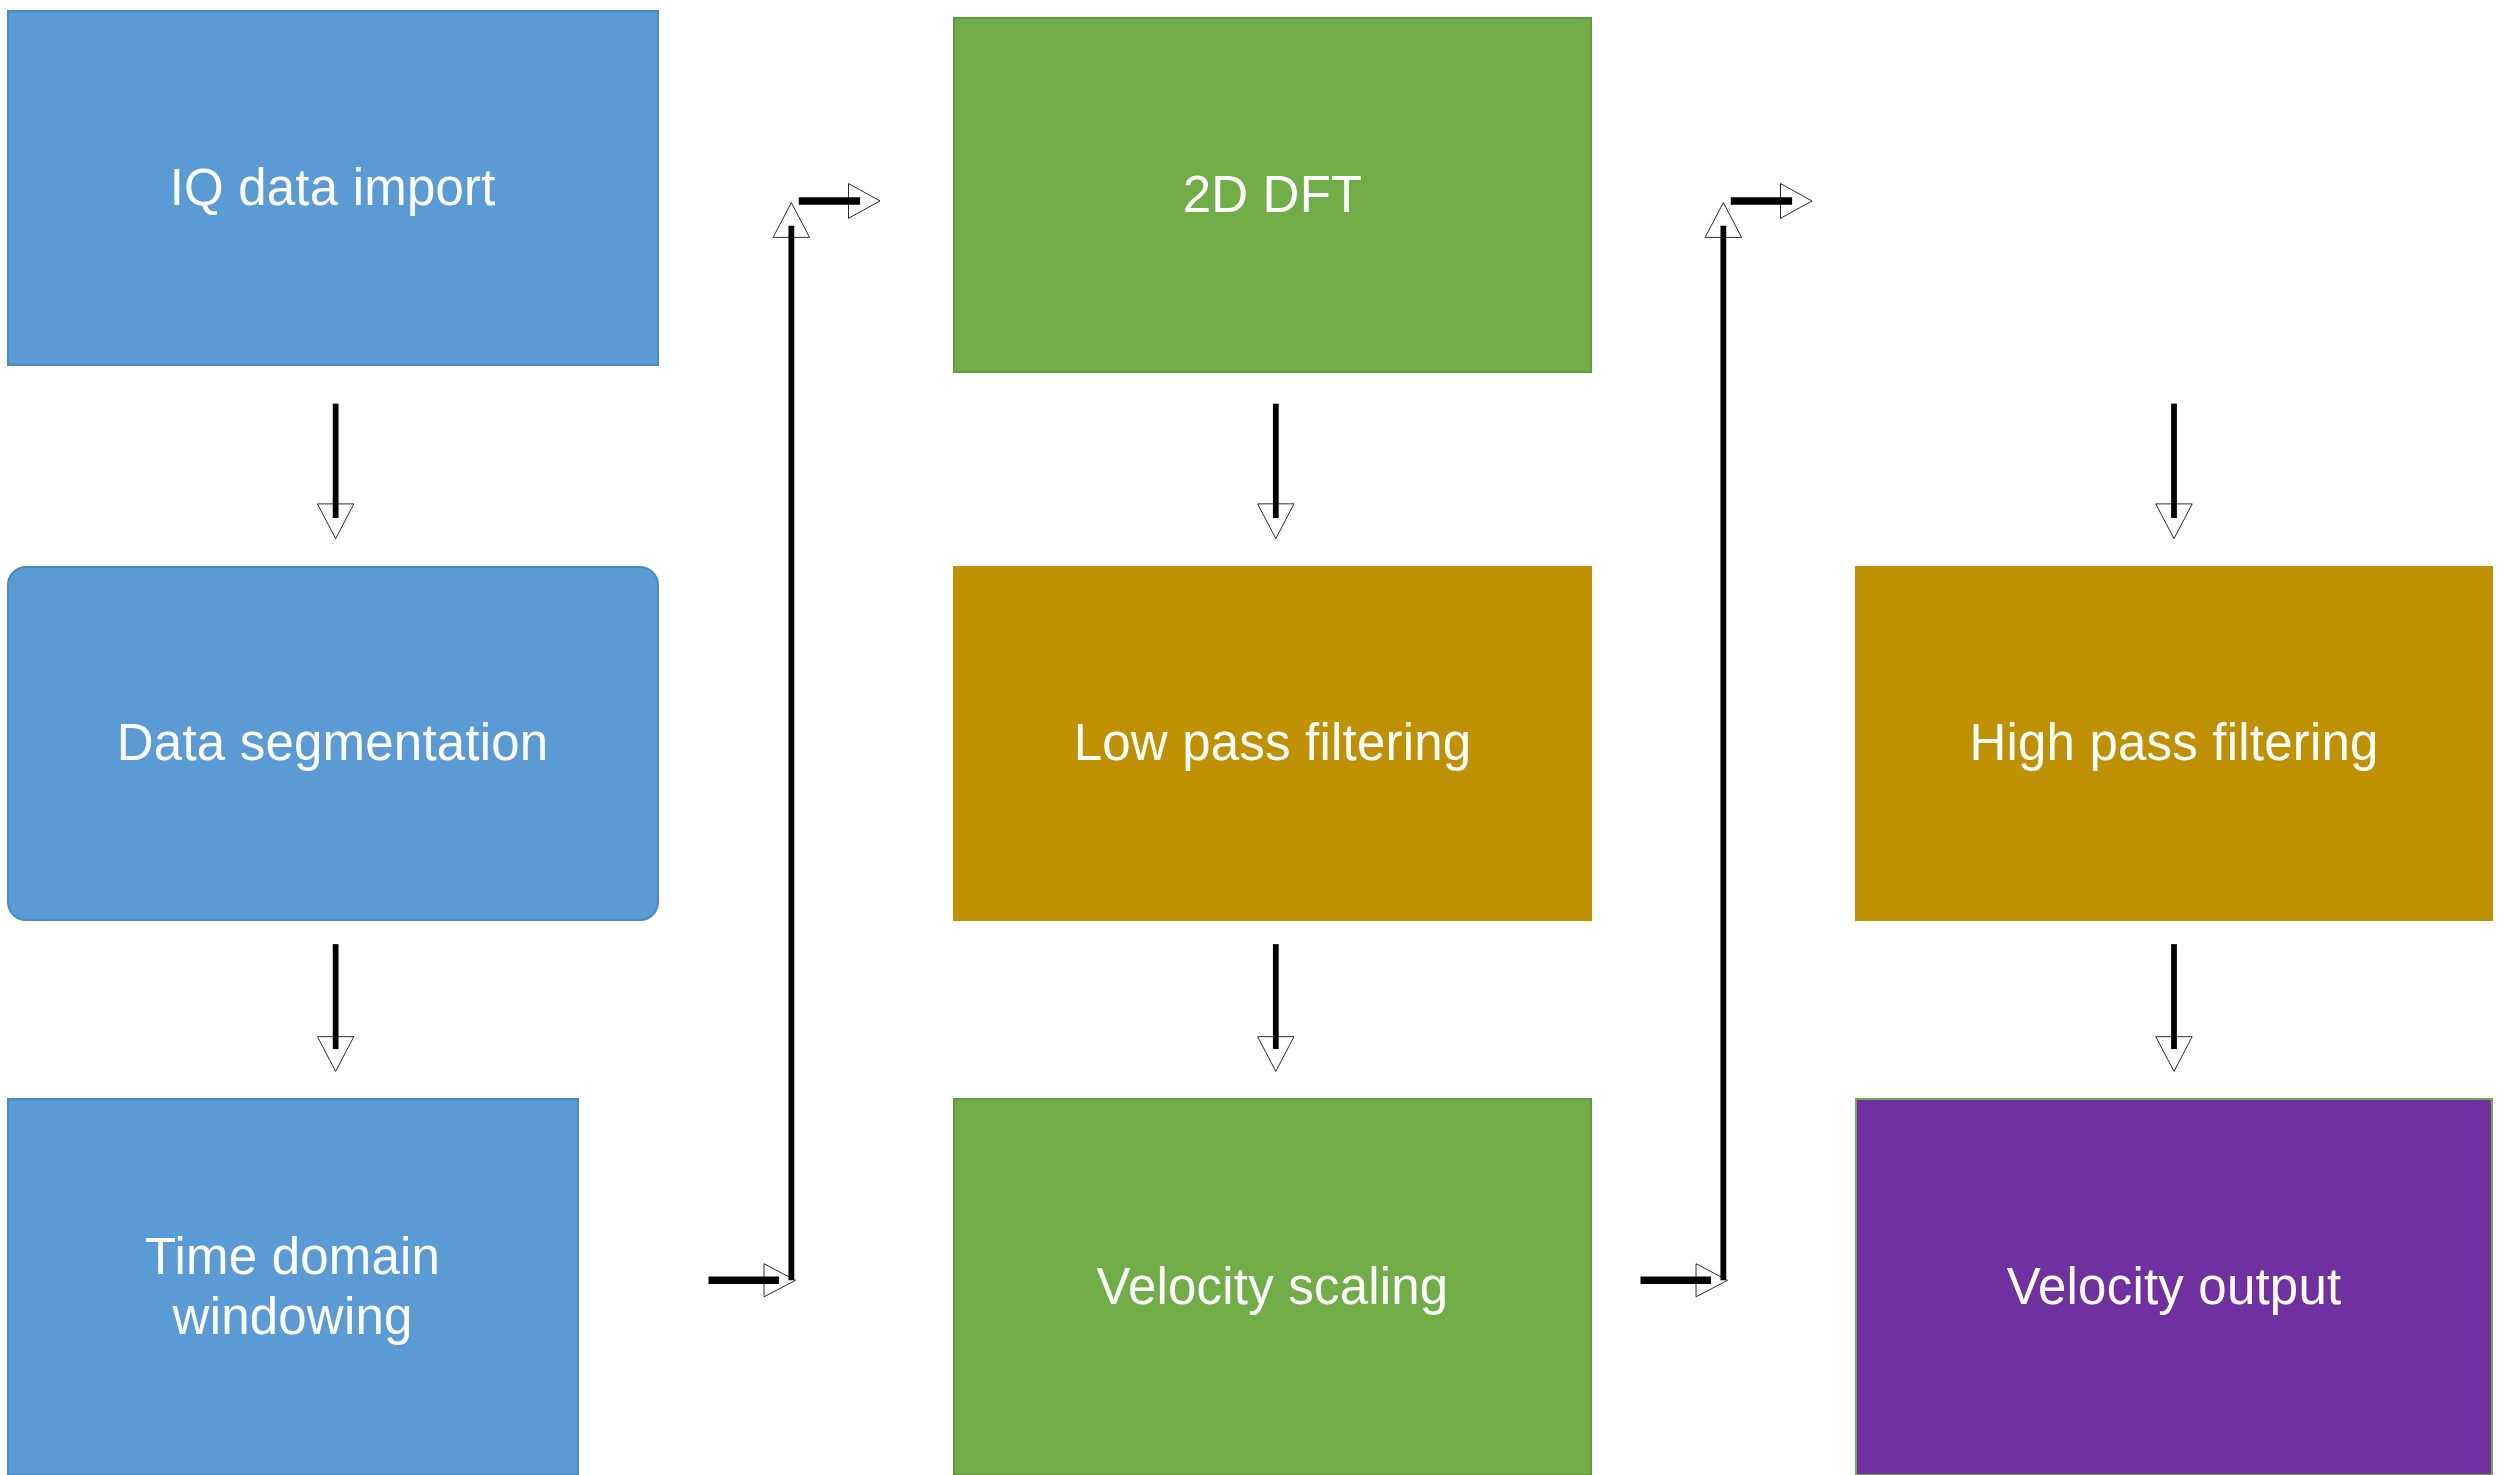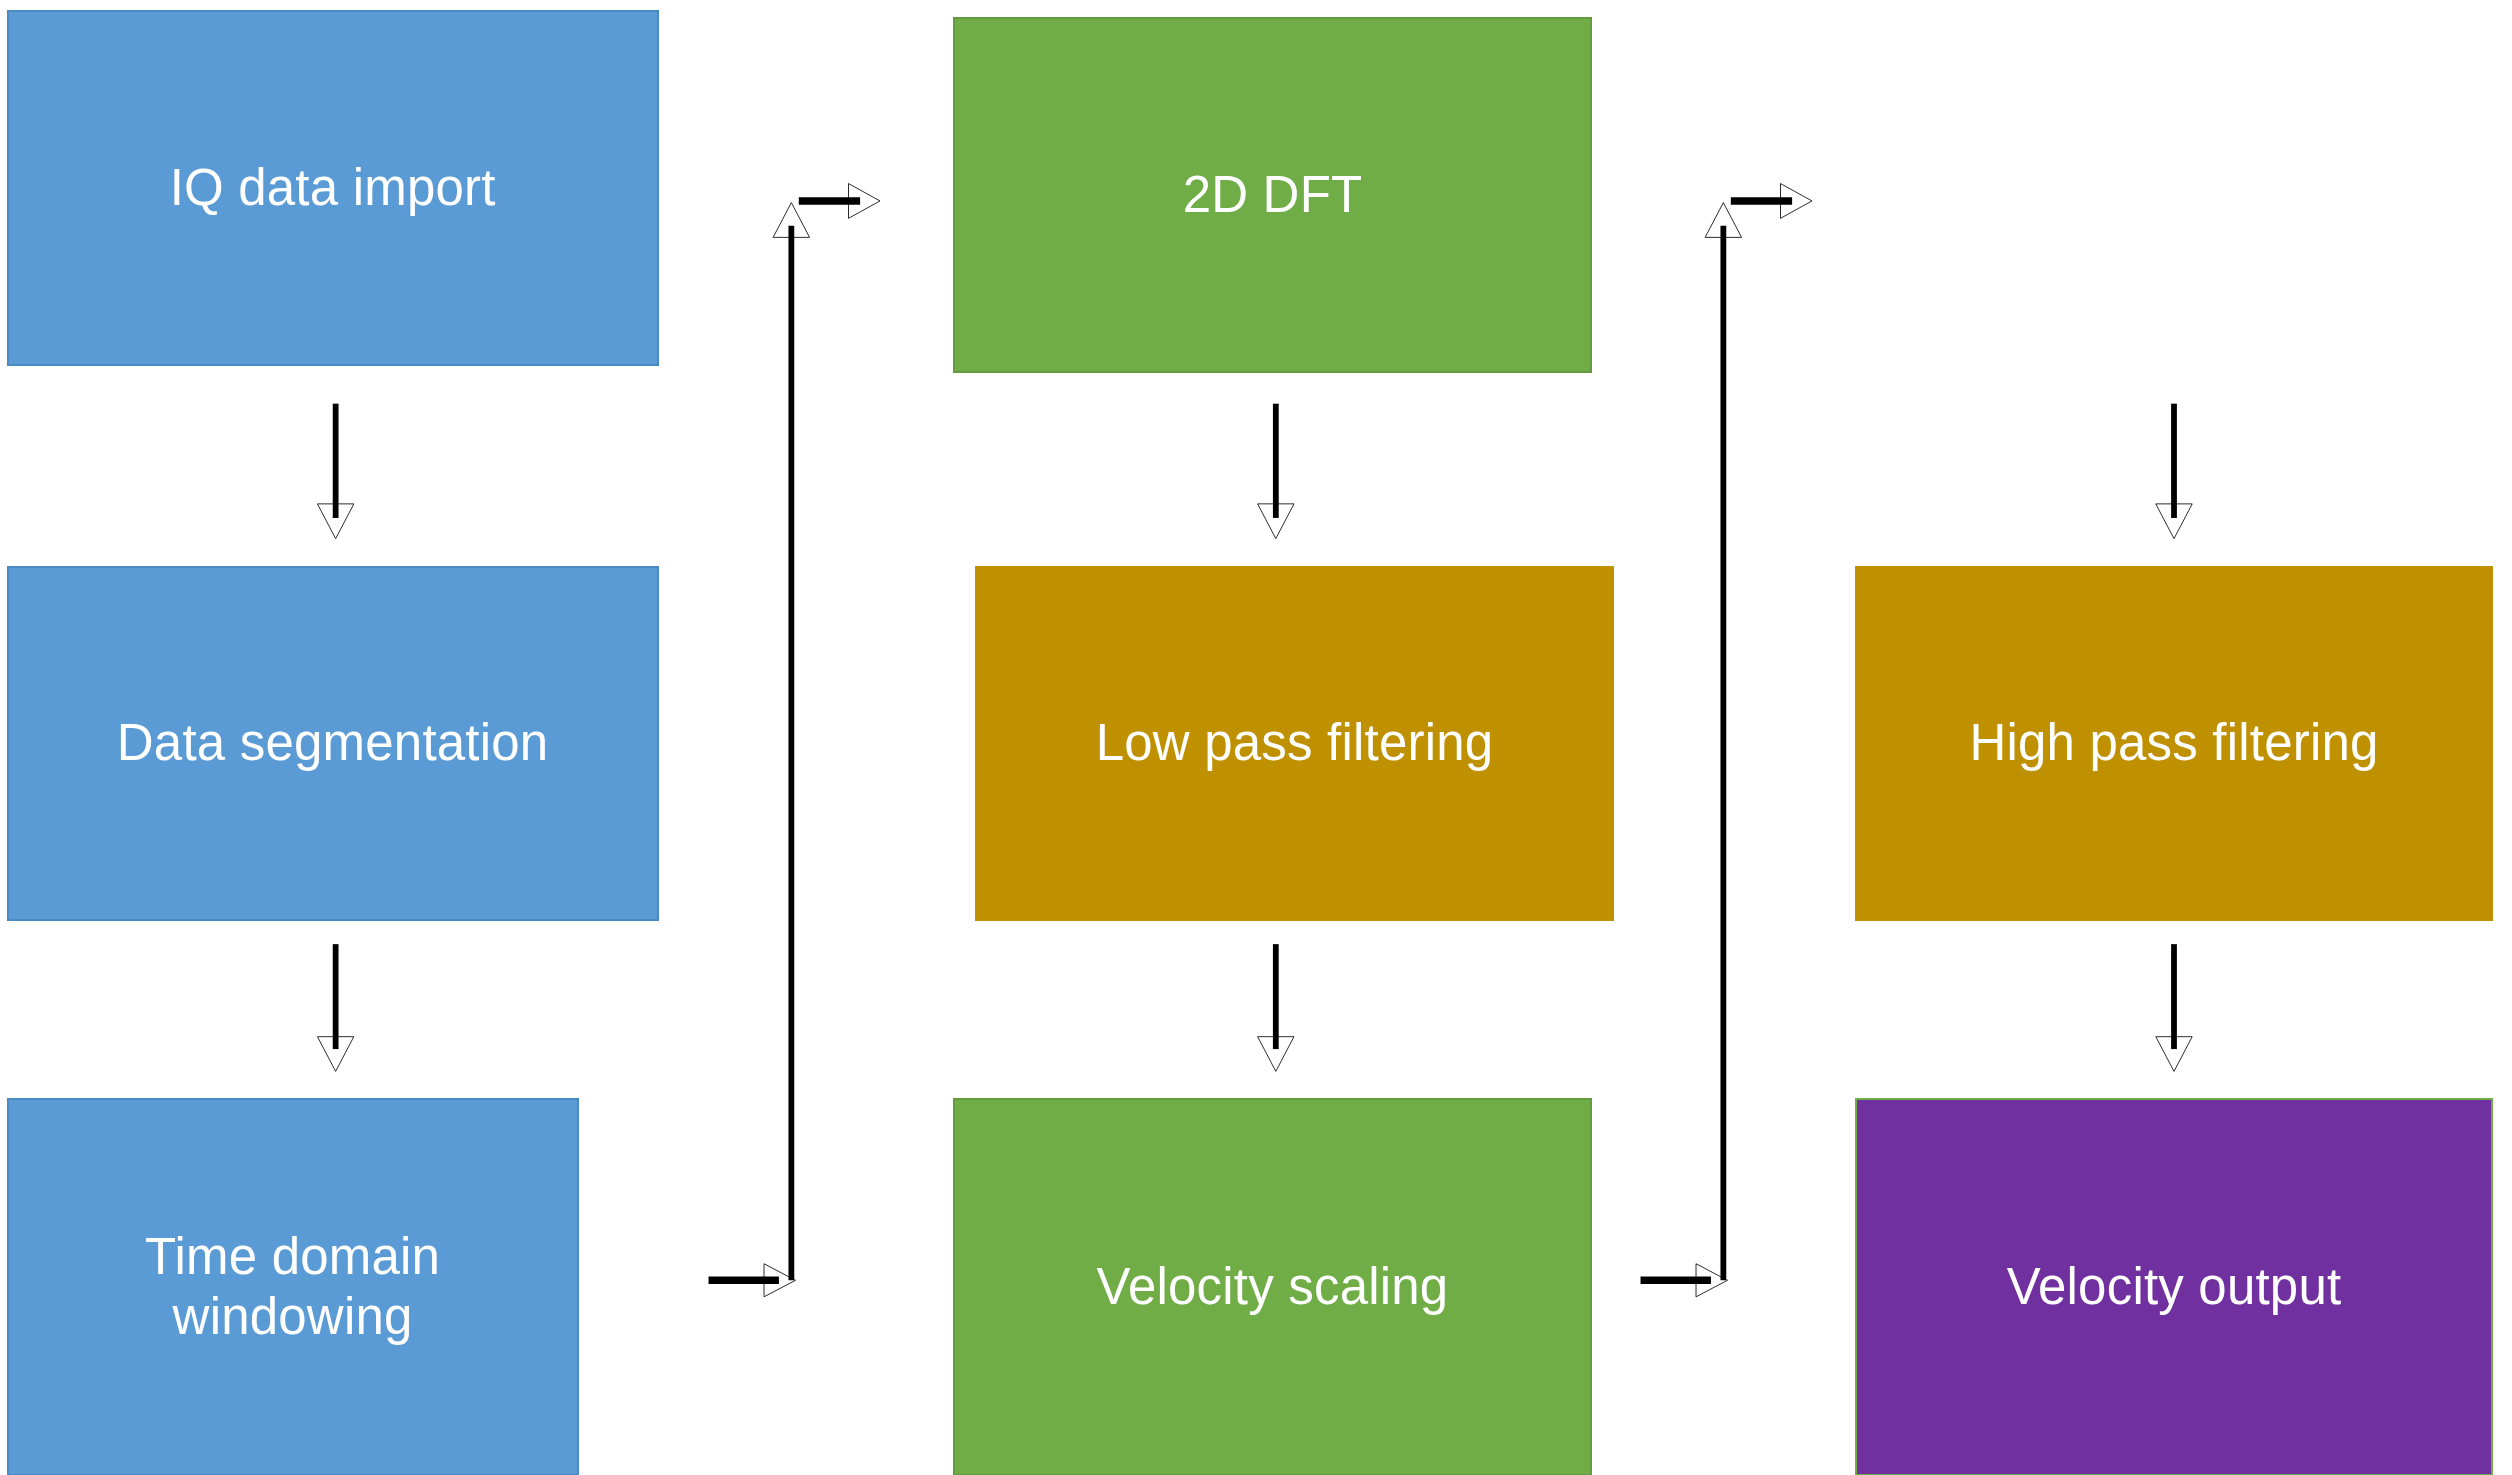--- a/index.html
+++ b/index.html
@@ -43,21 +43,21 @@
 
 <div id="stage">
 
   <div class="node node-blue" style="left:6.6px; top:10px; width:652px; height:356px;">IQ data import</div>
 
   <svg class="conn" style="left:0px; top:373px; width:663px; height:193px;" viewBox="0 0 800 233" width="663" height="193">
     <line x1="405" y1="37" x2="405" y2="175" stroke-width="7"></line>
     <path d="M405 200 L383 158 L427 158 Z" fill="#000000" stroke="none"></path>
   </svg>
 
-  <div class="node node-blue" style="left:6.6px; top:566px; width:652px; height:355px;">Data segmentation</div>
+  <div class="node node-blue" style="left:6.6px; top:566px; width:652px; height:355px;border-radius:19px;">Data segmentation</div>
 
   <svg class="conn" style="left:0px; top:921px; width:663px; height:176px;" viewBox="0 0 800 213" width="663" height="176">
     <line x1="405" y1="28" x2="405" y2="155" stroke-width="7"></line>
     <path d="M405 182 L383 140 L427 140 Z" fill="#000000" stroke="none"></path>
   </svg>
 
   <div class="node node-blue" style="left:6.6px; top:1098px; width:572px; height:378px;">Time domain
 windowing</div>
 
   <svg class="conn" style="left:696px; top:191px; width:199px; height:1110px;" viewBox="0 0 240 1340" width="199" height="1110">
@@ -72,21 +72,21 @@
     <path d="M222 12 L184 -9 L184 33 Z" fill="#000000" stroke="none"></path>
   </svg>
 
   <div class="node node-green" style="left:953px; top:16.6px; width:639px; height:356px;text-align:center;">2D DFT</div>
 
   <svg class="conn" style="left:953px; top:373px; width:639px; height:193px;" viewBox="0 0 772 233" width="639" height="193">
     <line x1="390" y1="37" x2="390" y2="175" stroke-width="7"></line>
     <path d="M390 200 L368 158 L412 158 Z" fill="#000000" stroke="none"></path>
   </svg>
 
-  <div class="node node-gold" style="left:953px; top:566px; width:639px; height:355px;margin-left:22px;">Low pass filtering</div>
+  <div class="node node-gold" style="left:953px; top:566px; width:639px; height:355px;">Low pass filtering</div>
 
   <svg class="conn" style="left:953px; top:921px; width:639px; height:176px;" viewBox="0 0 772 213" width="639" height="176">
     <line x1="390" y1="28" x2="390" y2="155" stroke-width="7"></line>
     <path d="M390 182 L368 140 L412 140 Z" fill="#000000" stroke="none"></path>
   </svg>
 
   <div class="node node-green" style="left:953px; top:1098px; width:639px; height:378px;">Velocity scaling</div>
 
   <svg class="conn" style="left:1628px; top:191px; width:199px; height:1110px;" viewBox="0 0 240 1340" width="199" height="1110">
     <line x1="115" y1="1315" x2="115" y2="42" stroke-width="7"></line>

